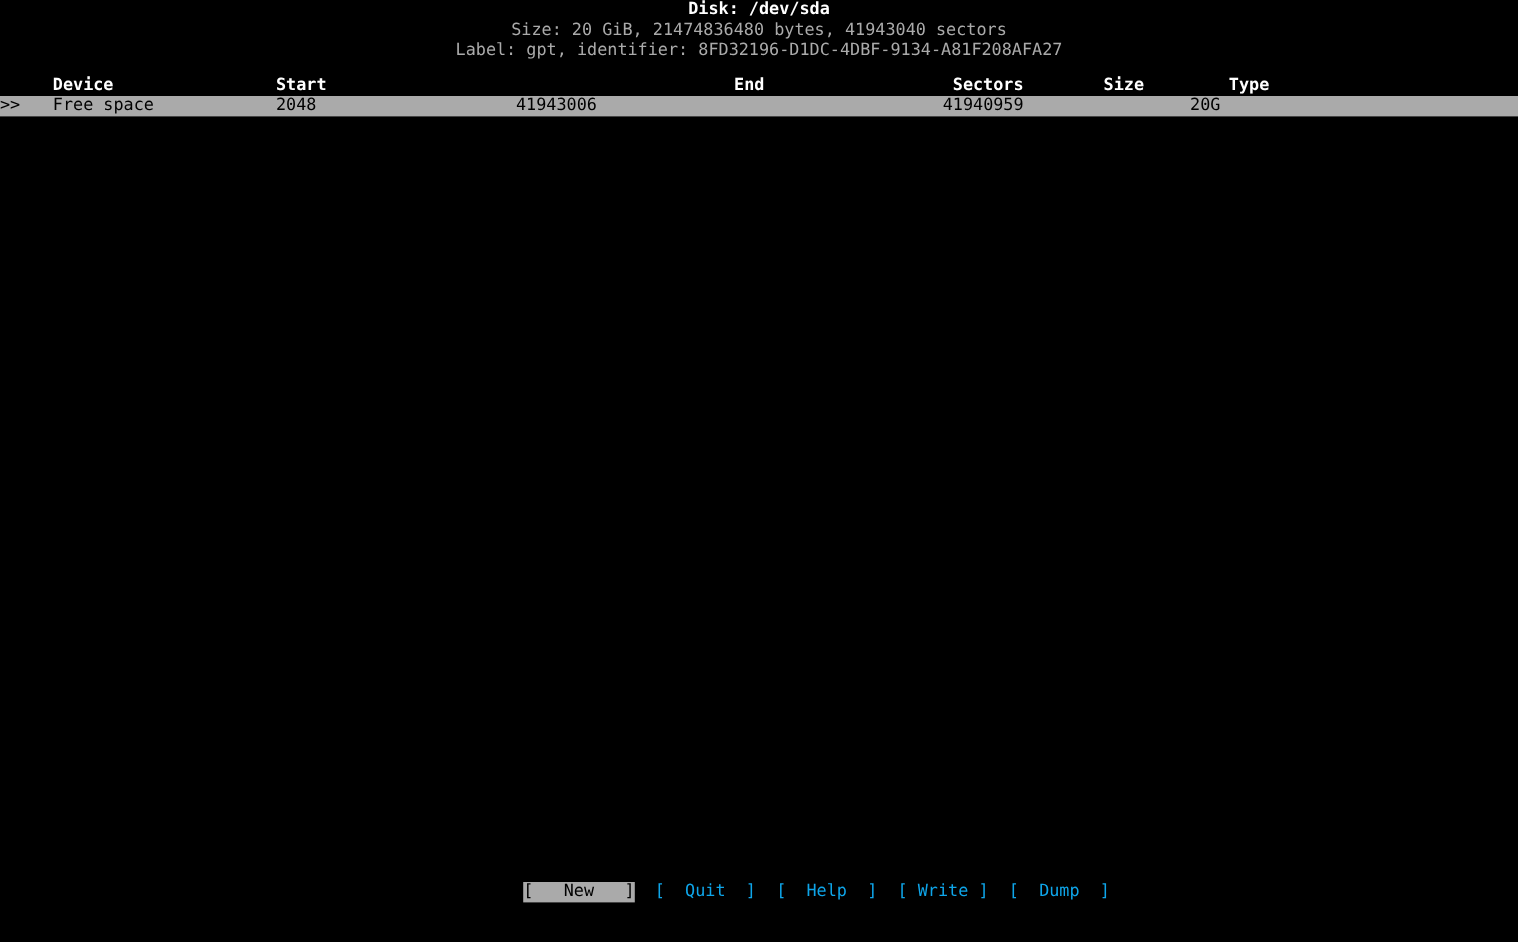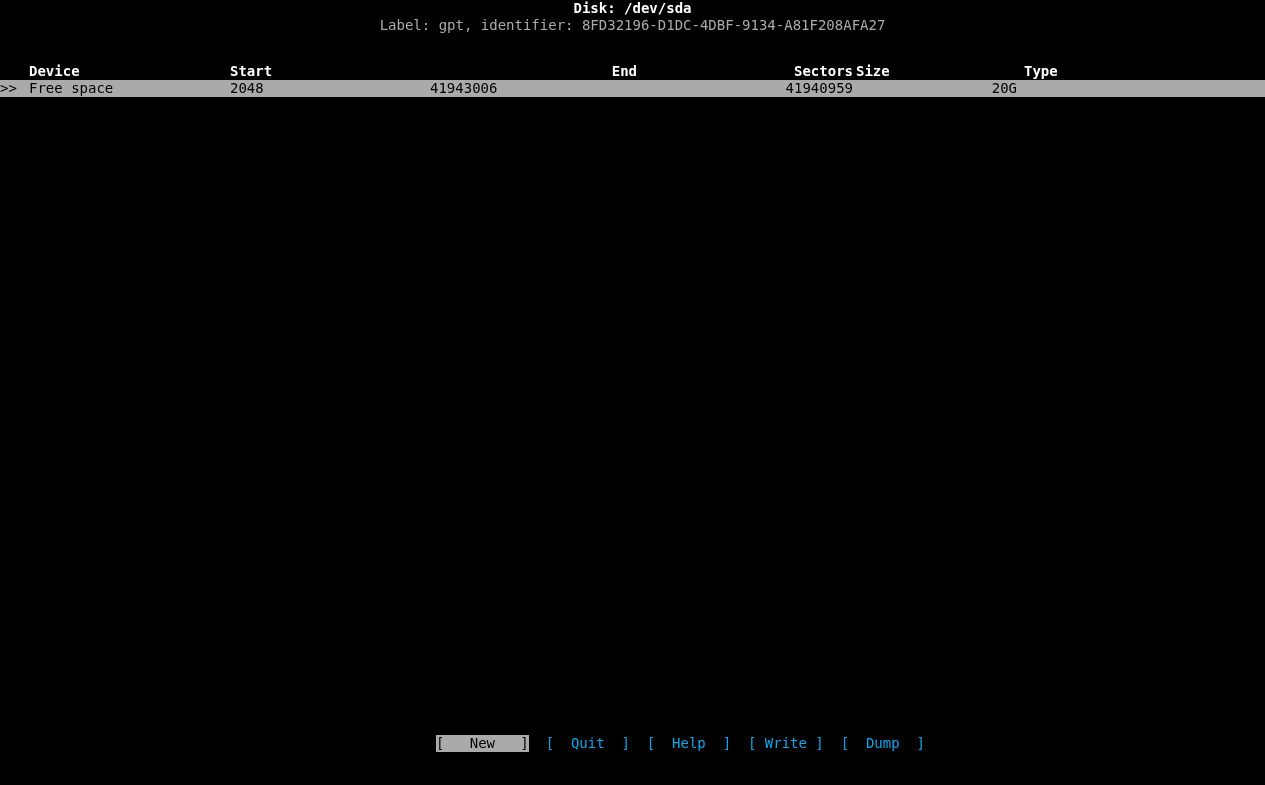--- a/index.html
+++ b/index.html
@@ -70,33 +70,33 @@
     font-weight: normal;
   }
   .cell {
     position: absolute;
     top: 0;
     height: 17px;
     line-height: 17px;
     white-space: pre;
   }
   .c-marker   { left: 0px;    width: 26px;  text-align: left; }
-  .c-device   { left: 29px;   width: 200px; text-align: left; }
+  .c-device   { left: 44px;   width: 200px; text-align: left; }
   .c-start    { left: 230px;  width: 195px; }
   .c-end      { left: 430px;  width: 207px; }
   .c-sectors  { left: 640px;  width: 213px; text-align: right; }
   .c-size     { left: 856px;  width: 161px; text-align: right; }
   .c-type     { left: 1024px; width: 200px; text-align: left; }
 
   
   .header-row .c-device  { text-align: left; }
   .header-row .c-start   { text-align: left; }
   .header-row .c-end     { text-align: right; }
   .header-row .c-sectors { text-align: right; }
-  .header-row .c-size    { text-align: left; }
+  .header-row .c-size    { text-align: center; }
   .header-row .c-type    { text-align: left; }
 
   
   .menu {
     position: absolute;
     left: 0;
     top: 735px;
     width: 1265px;
     height: 17px;
     line-height: 17px;
@@ -122,20 +122,21 @@
     color: #aaaaaa;
   }
 </style>
 </head>
 <body>
 
 <div class="screen">
 
   <div class="header">
     <div class="header-line disk-title">Disk: /dev/sda</div>
+    <div class="header-line disk-size">Size: 20 GiB, 21474836480 bytes, 41943040 sectors</div>
     <div class="header-line disk-label">Label: gpt, identifier: 8FD32196-D1DC-4DBF-9134-A81F208AFA27</div>
   </div>
 
   <div class="table">
 
     <div class="row header-row">
       <span class="cell c-marker"></span>
       <span class="cell c-device">Device</span>
       <span class="cell c-start">Start</span>
       <span class="cell c-end">End</span>

